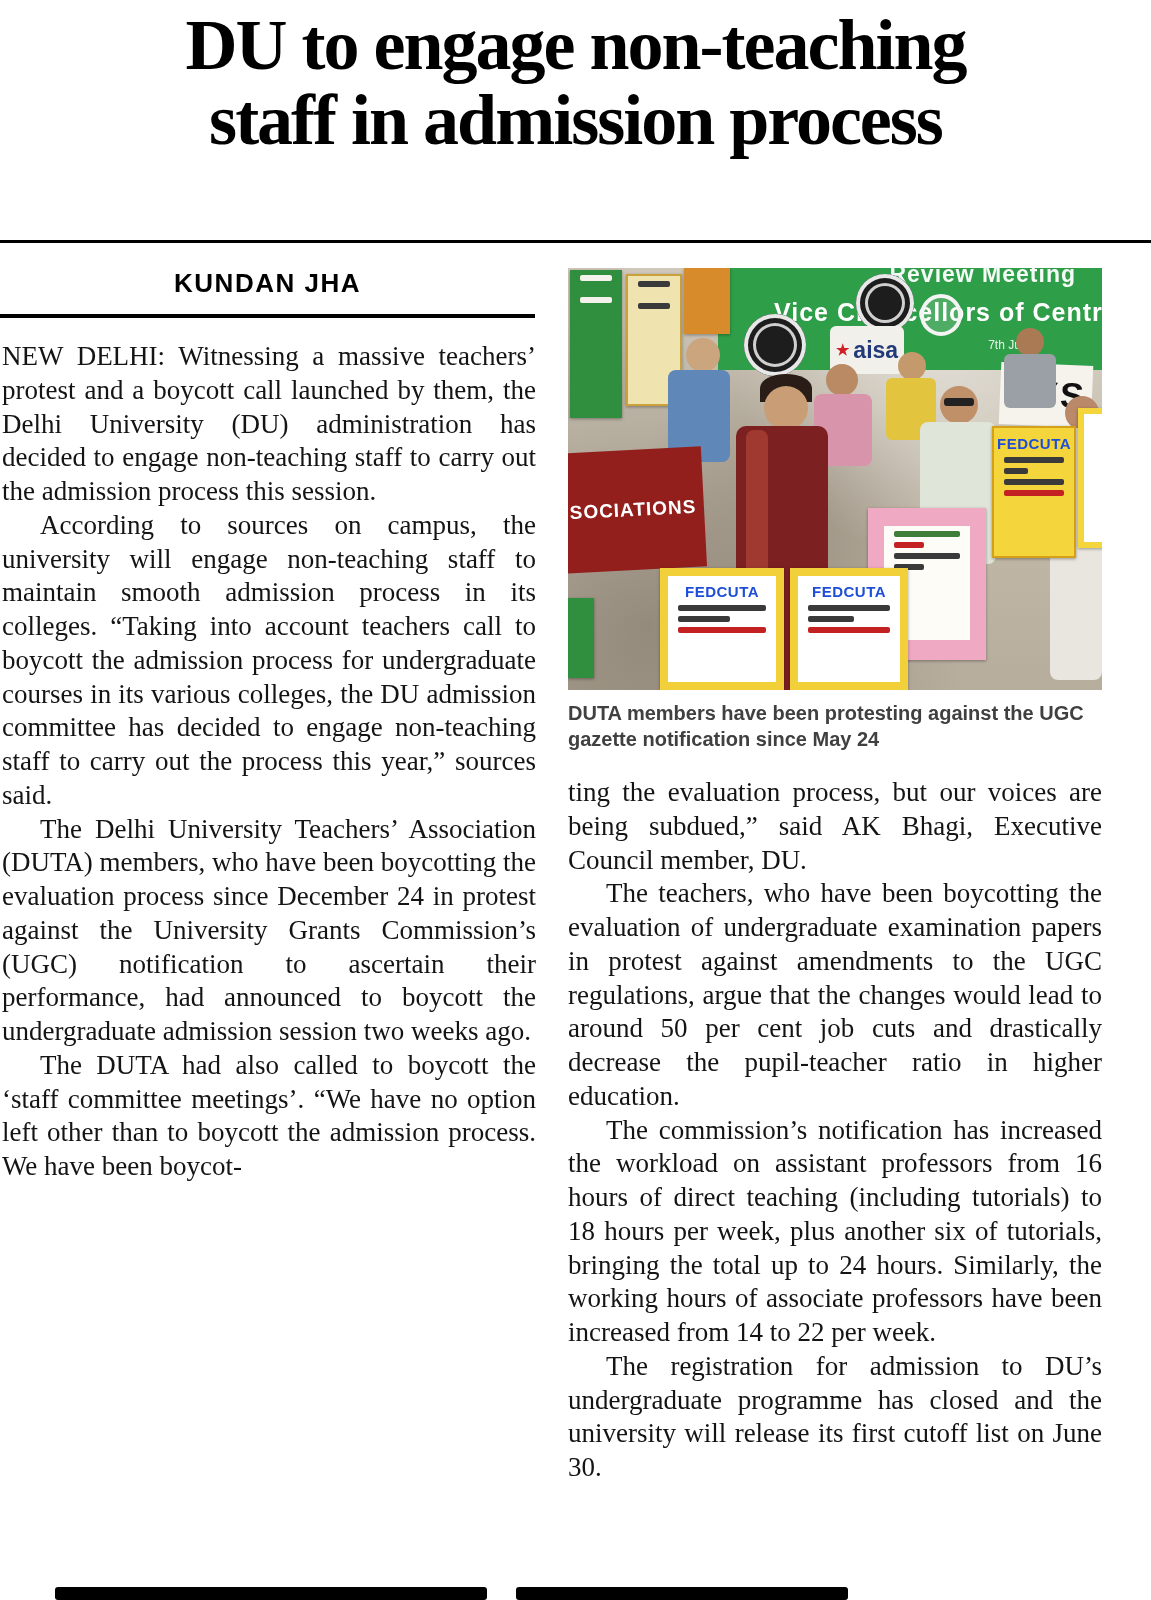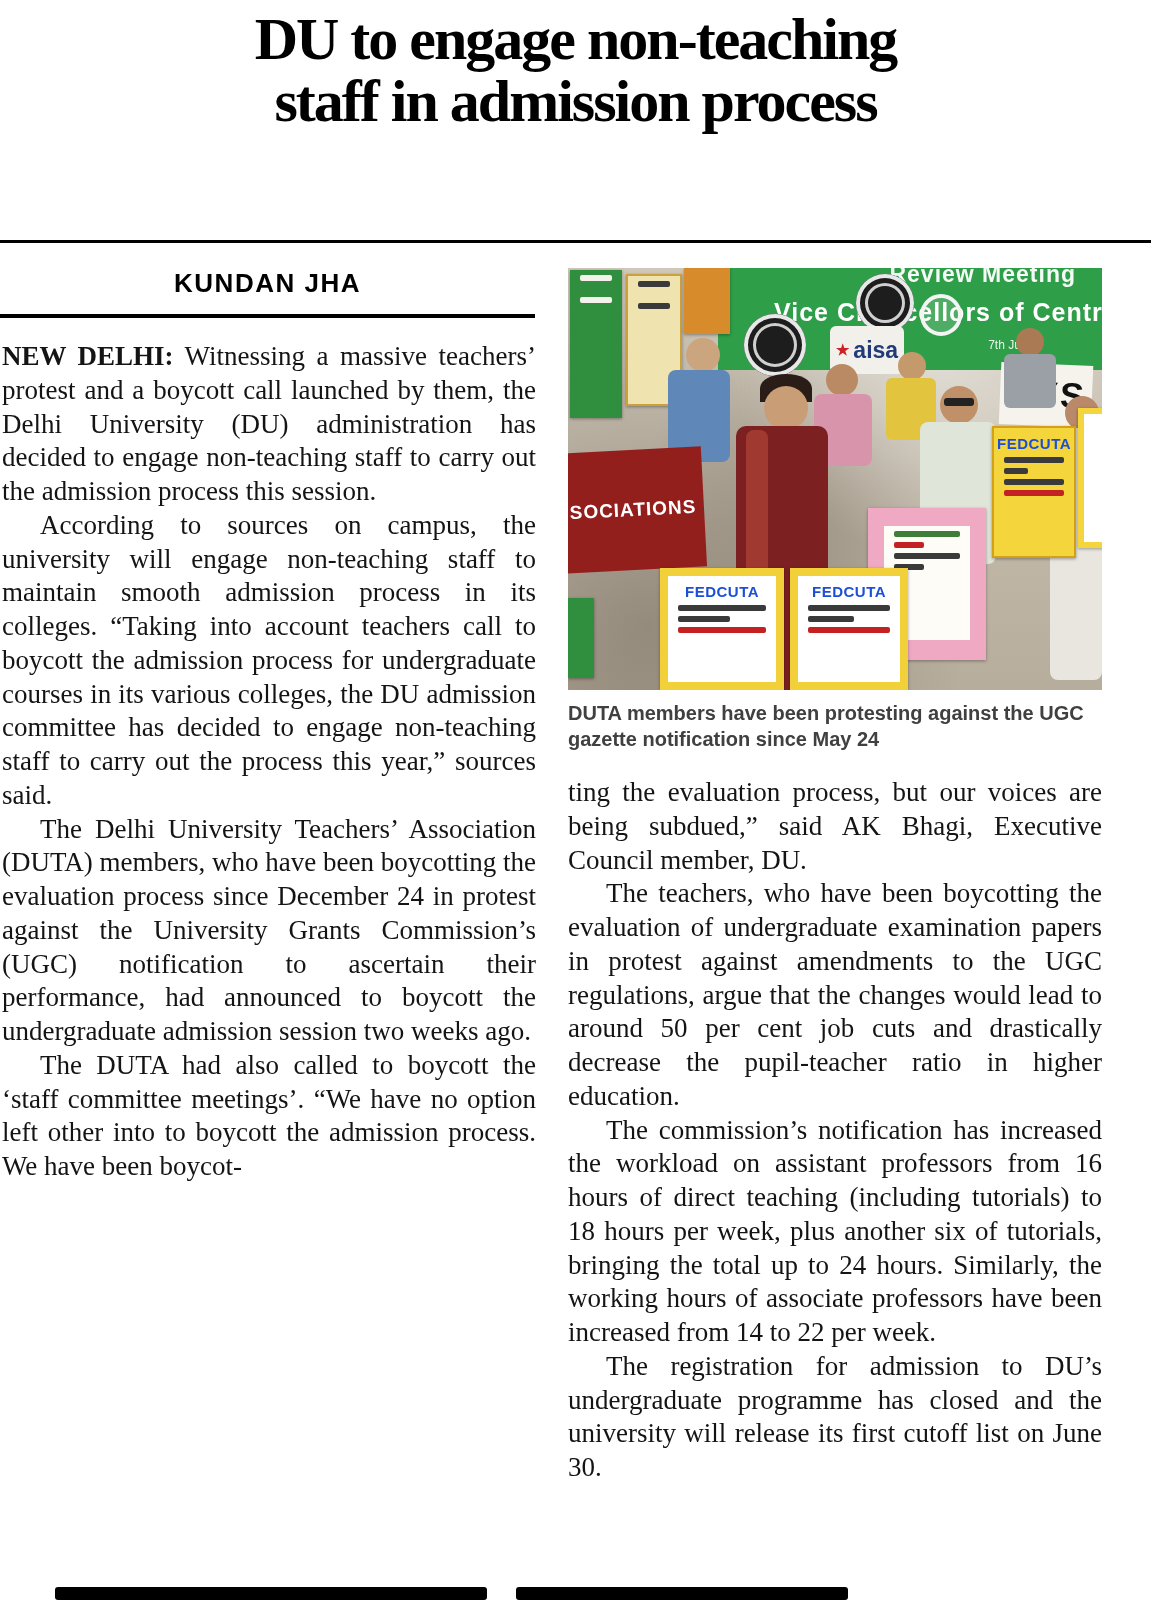--- a/index.html
+++ b/index.html
@@ -8,21 +8,21 @@
     position: relative;
     background: #ffffff;
     color: #111;
     font-family: "Liberation Serif", "DejaVu Serif", serif;
     overflow: hidden;
   }
   
   .headline {
     position: absolute; top: 8px; left: 0; width: 1151px;
     text-align: center; font-weight: bold;
-    font-size: 60px; line-height: 1.04; letter-spacing: -2px;
+    font-size: 72px; line-height: 1.04; letter-spacing: -2px;
     color: #000;
   }
   .headline-rule {
     position: absolute; top: 240px; left: 0; width: 1151px; height: 3px; background: #000;
   }
   
   .byline-wrap {
     position: absolute; top: 268px; left: 0; width: 535px; text-align: center;
   }
   .byline {
@@ -33,21 +33,21 @@
     position: absolute; top: 314px; left: 0; width: 535px; height: 4px; background: #000;
   }
   
   .col { position: absolute; }
   .col-left  { left: 2px;  top: 340px; width: 534px; }
   .col-right { left: 568px; top: 776px; width: 534px; }
   .col p {
     font-size: 27px; line-height: 1.25; text-align: justify; color: #141414;
   }
   .col p.indent { text-indent: 38px; }
-  .dateline { font-weight: bold; }
+  .dateline { font-weight: normal; }
   
   .photo {
     position: absolute; left: 568px; top: 268px; width: 534px; height: 422px;
     overflow: hidden;
     background:
       radial-gradient(circle at 70% 18%, rgba(255,255,255,.45), transparent 42%),
       radial-gradient(circle at 15% 85%, rgba(60,50,40,.30), transparent 55%),
       radial-gradient(circle at 45% 55%, rgba(90,75,60,.20), transparent 45%),
       linear-gradient(#cfc8ba, #b7ad9c);
   }
@@ -111,21 +111,21 @@
 
 <div class="byline-wrap">
   <span class="byline">KUNDAN JHA</span>
 </div>
 <div class="byline-rule"></div>
 
 <div class="col col-left">
   <p><b class="dateline">NEW DELHI:</b><span> Witnessing a massive teachers’ protest and a boycott call launched by them, the Delhi University (DU) administration has decided to engage non-teaching staff to carry out the admission process this session.</span></p>
   <p class="indent">According to sources on campus, the university will engage non-teaching staff to maintain smooth admission process in its colleges. “Taking into account teachers call to boycott the admission process for undergraduate courses in its various colleges, the DU admission committee has decided to engage non-teaching staff to carry out the process this year,” sources said.</p>
   <p class="indent">The Delhi University Teachers’ Association (DUTA) members, who have been boycotting the evaluation process since December 24 in protest against the University Grants Commission’s (UGC) notification to ascertain their performance, had announced to boycott the undergraduate admission session two weeks ago.</p>
-  <p class="indent">The DUTA had also called to boycott the ‘staff committee meetings’. “We have no option left other into to boycott the admission process. We have been boycot-</p>
+  <p class="indent">The DUTA had also called to boycott the ‘staff committee meetings’. “We have no option left other than to boycott the admission process. We have been boycot-</p>
 </div>
 
 <div class="photo">
 
   <div class="ph banner-green">
     <div class="bg-top">Review Meeting</div>
     <div class="bg-main">Vice Chancellors of Centr</div>
     <div class="bg-date">7th July,</div>
   </div>
 

